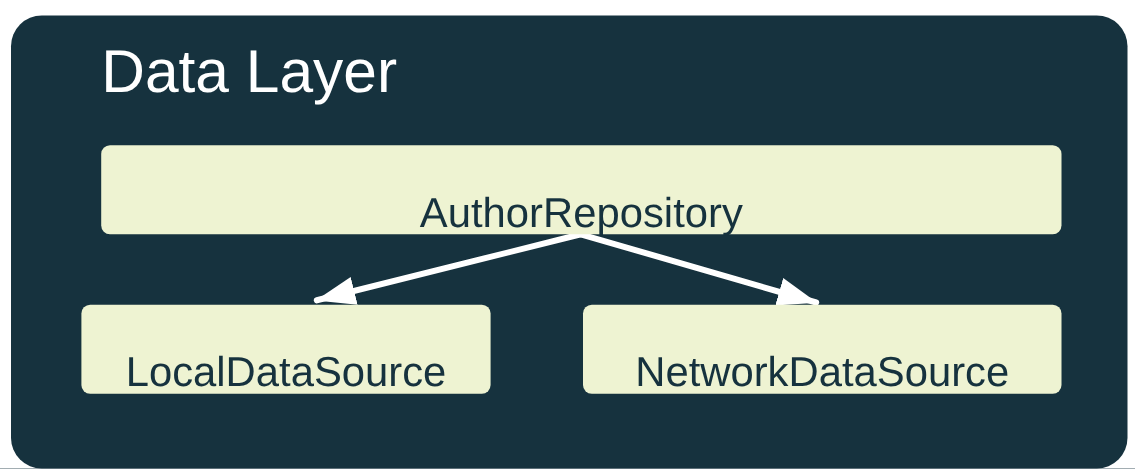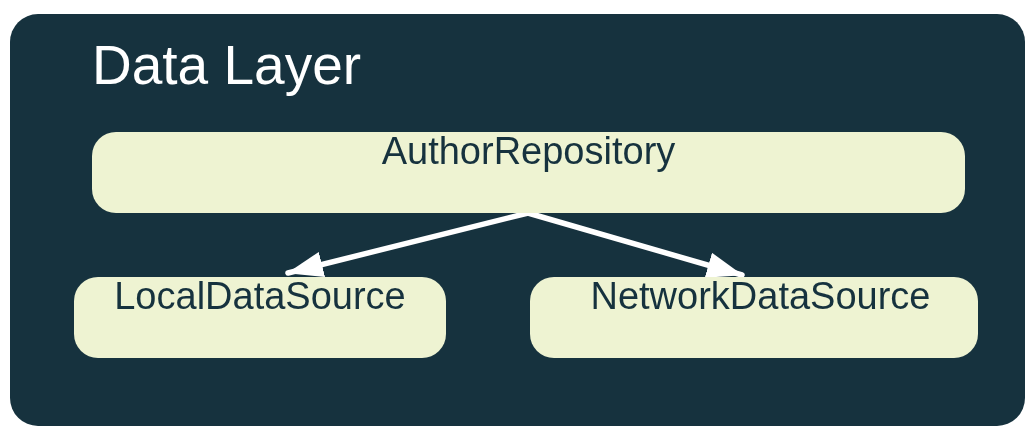--- a/index.html
+++ b/index.html
@@ -29,23 +29,23 @@
     top: 24px;
     font-size: 55px;
     line-height: 55px;
     letter-spacing: 0px;
     color: var(--title-text, #ffffff);
     white-space: nowrap;
   }
   .node {
     position: absolute;
     background: var(--node-bg, #EEF3D2);
-    border-radius: 24px;
+    border-radius: 8px;
     display: flex;
-    align-items: flex-start;
+    align-items: flex-end;
     justify-content: center;
   }
   .node-label {
     font-size: 38px;
     line-height: 1;
     color: var(--node-text, #16323E);
     white-space: nowrap;
   }
   .node-author {
     left: 82px;
@@ -57,21 +57,20 @@
     left: 64px;
     top: 263px;
     width: 372px;
     height: 81px;
   }
   .node-network {
     left: 520px;
     top: 263px;
     width: 435px;
     height: 81px;
-    padding-left: 13px;
   }
   .arrows {
     position: absolute;
     left: 0;
     top: 0;
     width: 1015px;
     height: 402px;
     pointer-events: none;
   }
   .arrows line {

